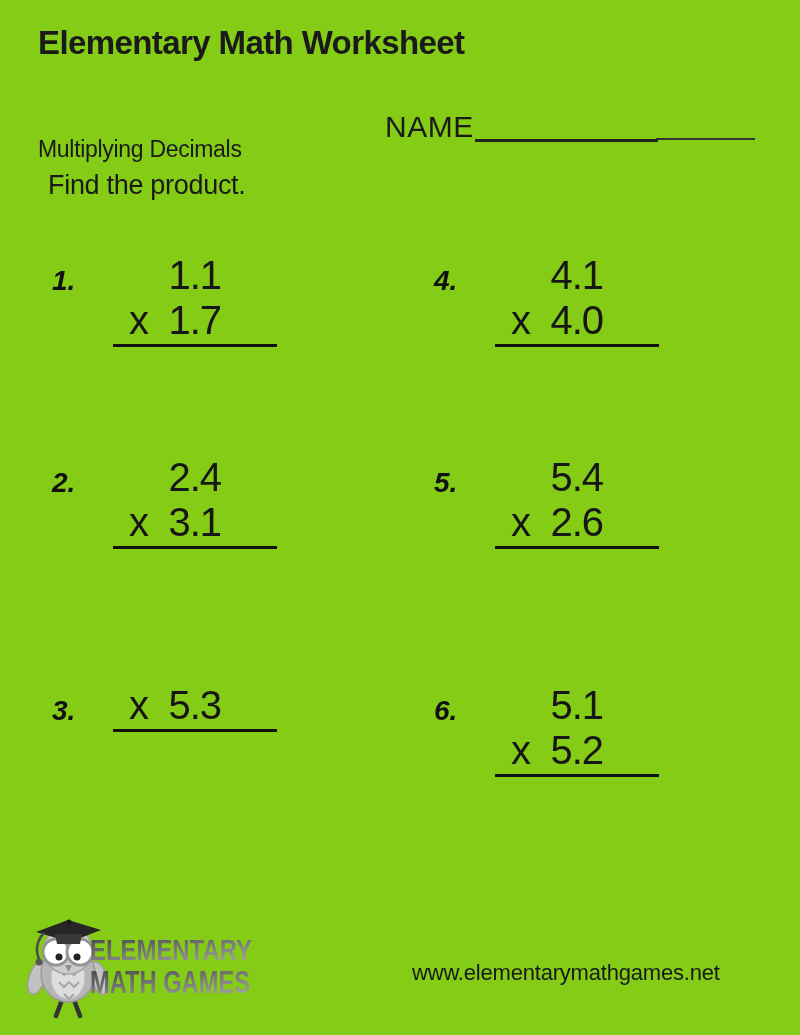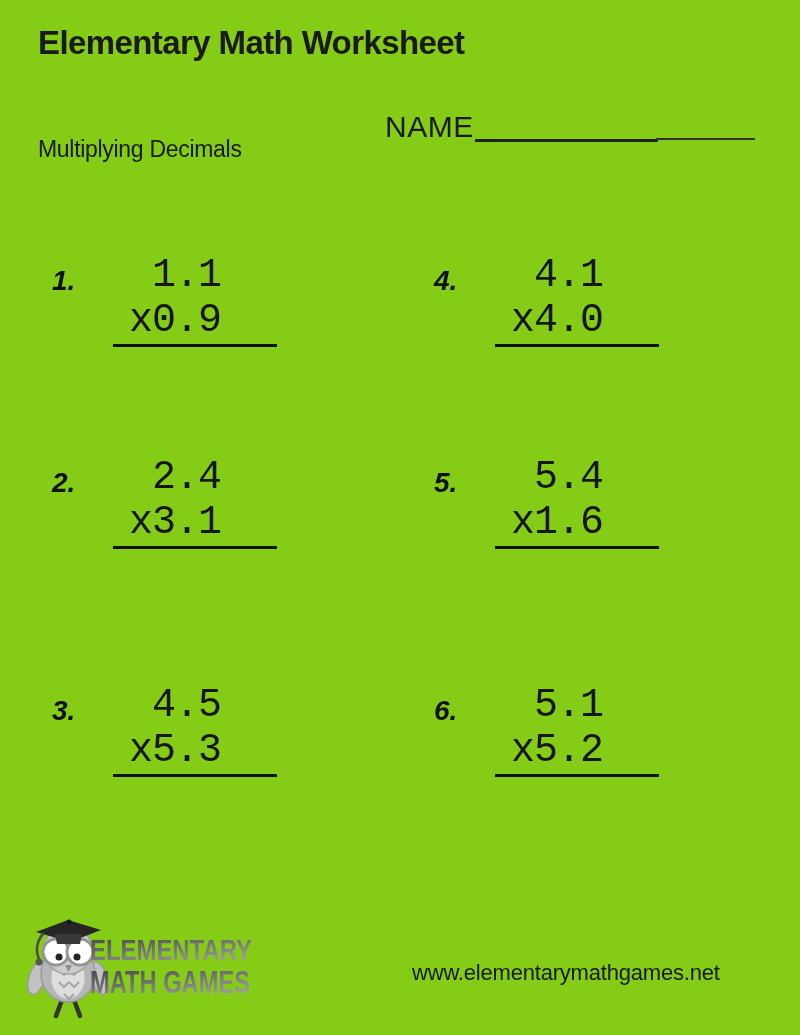--- a/index.html
+++ b/index.html
@@ -35,21 +35,21 @@
     font-size: 27px; letter-spacing: -0.3px; white-space: nowrap;
   }
 
   
   .problem { position: absolute; width: 225px; display: flex; }
   .p-label {
     width: 61px; box-sizing: border-box; padding-top: 12px;
     font-size: 28px; font-weight: bold; font-style: italic;
     color: #111;
   }
-  .p-body { width: 164px; font-family: Liberation Mono, monospace; }
+  .p-body { width: 164px; }
   .num-text { font-size: 40px; letter-spacing: -1px; color: #161616; }
   .operand {
     height: 45px; line-height: 45px;
     text-align: right; padding-right: 56px; box-sizing: border-box;
   }
   .bottom-row { position: relative; }
   .op-x { position: absolute; left: 16px; top: 0; }
   .answer-line { border-top: 3px solid #111; margin-top: 1px; }
 
   .p1 { left: 52px;  top: 253px; }
@@ -73,49 +73,49 @@
 
   <div class="abs title">
     <div>Elementary Math Worksheet</div>
   </div>
 
   <div class="abs topic">Multiplying Decimals</div>
   <div class="abs name-label">NAME</div>
   <div class="abs name-line-a"></div>
   <div class="abs name-line-b"></div>
 
+  <div class="abs instructions">Find the product.</div>
 
   <div class="problem p1">
     <div class="p-label">1.</div>
     <div class="p-body">
       <div class="operand num-text">1.1</div>
       <div class="operand num-text bottom-row">
         <span class="op-x">x</span>
-        <span>0.9</span>
+        <span>1.7</span>
       </div>
       <div class="answer-line"></div>
     </div>
   </div>
 
   <div class="problem p2">
     <div class="p-label">2.</div>
     <div class="p-body">
       <div class="operand num-text">2.4</div>
       <div class="operand num-text bottom-row">
         <span class="op-x">x</span>
         <span>3.1</span>
       </div>
       <div class="answer-line"></div>
     </div>
   </div>
 
   <div class="problem p3">
     <div class="p-label">3.</div>
     <div class="p-body">
-      <div class="operand num-text">4.5</div>
       <div class="operand num-text bottom-row">
         <span class="op-x">x</span>
         <span>5.3</span>
       </div>
       <div class="answer-line"></div>
     </div>
   </div>
 
   <div class="problem p4">
     <div class="p-label">4.</div>
@@ -128,21 +128,21 @@
       <div class="answer-line"></div>
     </div>
   </div>
 
   <div class="problem p5">
     <div class="p-label">5.</div>
     <div class="p-body">
       <div class="operand num-text">5.4</div>
       <div class="operand num-text bottom-row">
         <span class="op-x">x</span>
-        <span>1.6</span>
+        <span>2.6</span>
       </div>
       <div class="answer-line"></div>
     </div>
   </div>
 
   <div class="problem p6">
     <div class="p-label">6.</div>
     <div class="p-body">
       <div class="operand num-text">5.1</div>
       <div class="operand num-text bottom-row">

